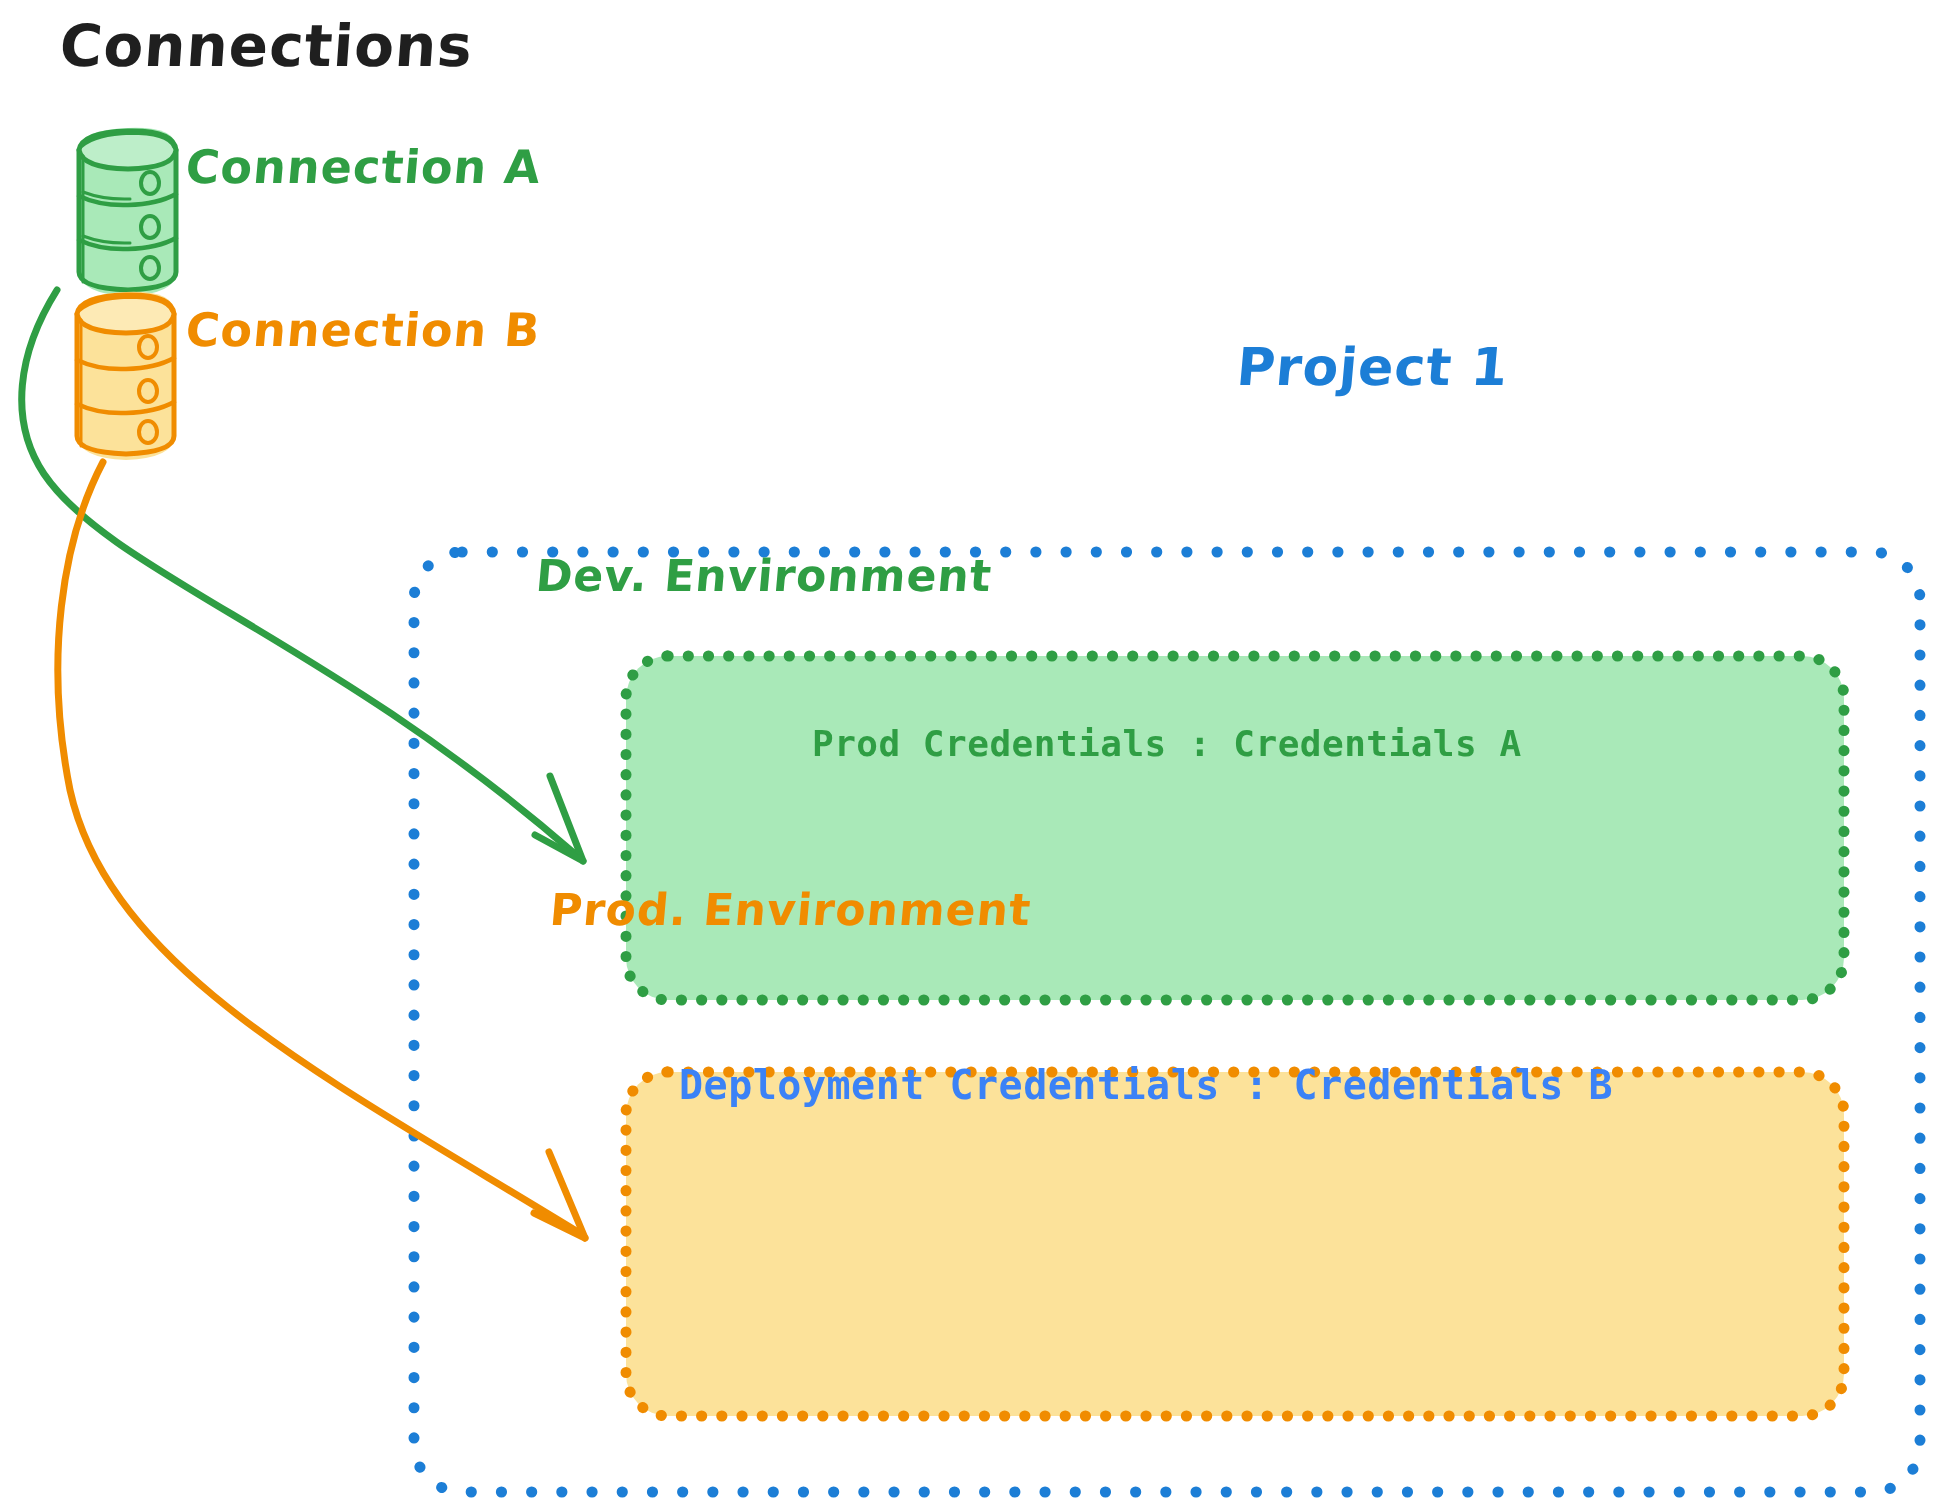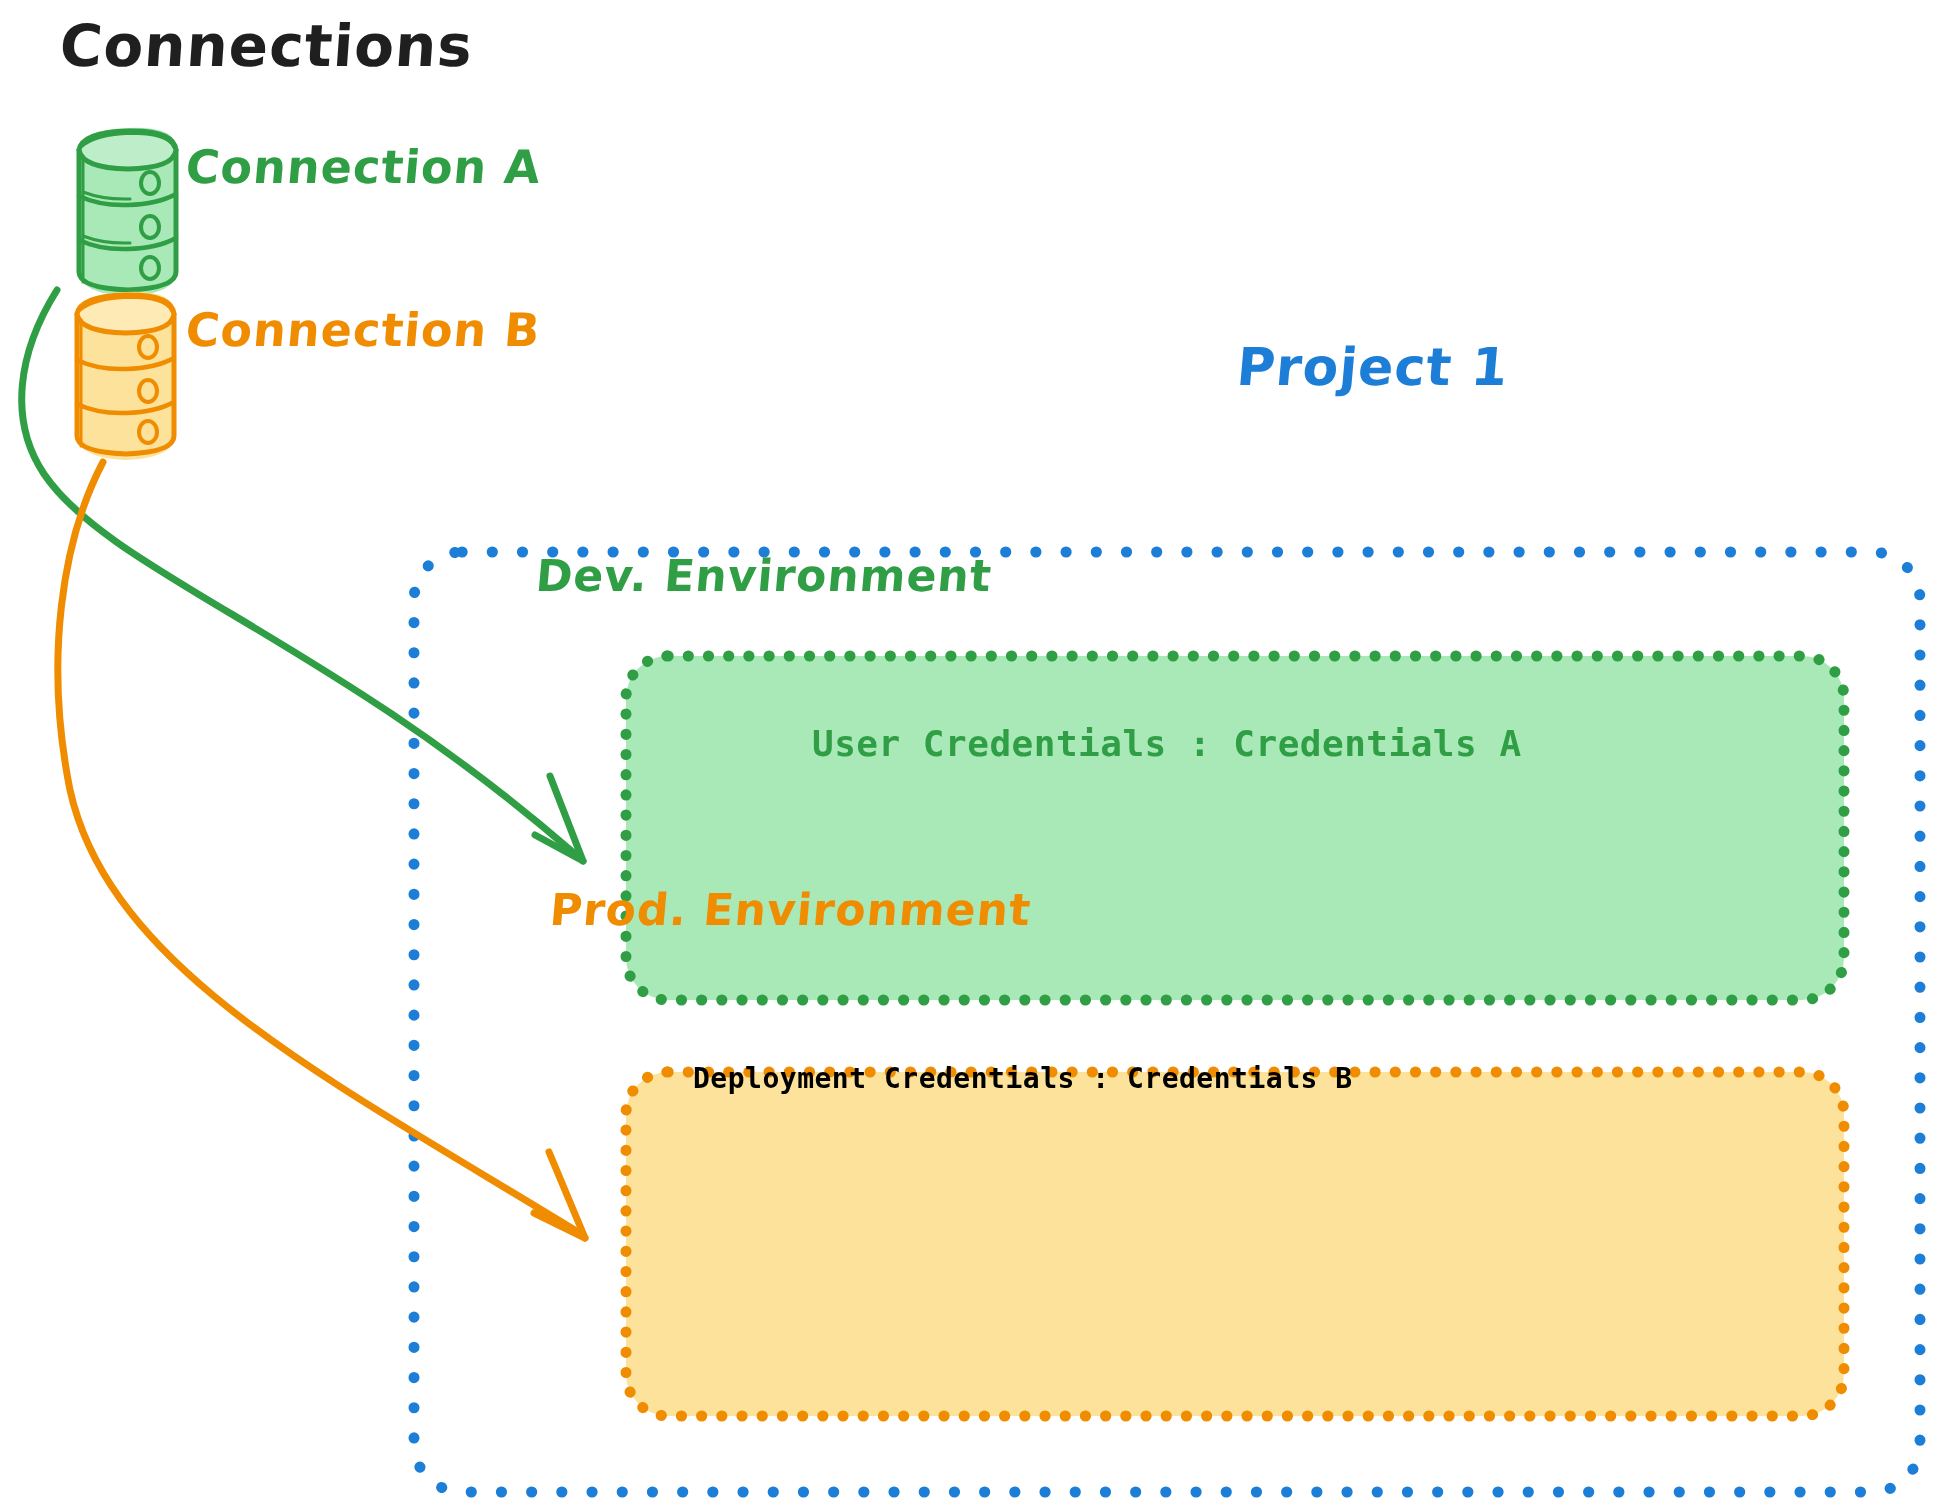--- a/index.html
+++ b/index.html
@@ -67,23 +67,23 @@
     font-size: 44px;
     color: #f08c00;
     transform: skewX(-5deg);
   }
   #dev-cred {
     left: 812px; top: 723px;
     font-size: 36px;
     color: #2f9e44;
   }
   #prod-cred {
-    left: 693px; top: 1062px;
-    font-size: 28px;
-    color: #000000;
+    left: 679px; top: 1062px;
+    font-size: 40px;
+    color: #3b82f6;
   }
 </style>
 </head>
 <body>
 
 <svg class="canvas" viewBox="0 0 1948 1506">
 
   <g>
 
     <path d="M80 148 Q80 130 128 128 Q176 126 176 148 L176 272 Q176 294 128 296 Q80 294 80 272 Z" fill="#a9e9b8"></path>
@@ -148,17 +148,17 @@
 <div class="abs hand" id="page-title">Connections</div>
 
 <div class="abs hand" id="conn-a-label">Connection A</div>
 
 <div class="abs hand" id="conn-b-label">Connection B</div>
 
 <div class="abs hand" id="project-label">Project 1</div>
 
 <div class="abs hand" id="dev-title">Dev. Environment</div>
 
-<div class="abs mono" id="dev-cred">User Credentials : Credentials A</div>
+<div class="abs mono" id="dev-cred">Prod Credentials : Credentials A</div>
 
 <div class="abs hand" id="prod-title">Prod. Environment</div>
 
 <div class="abs mono" id="prod-cred">Deployment Credentials : Credentials B</div>
 
 </body></html>

